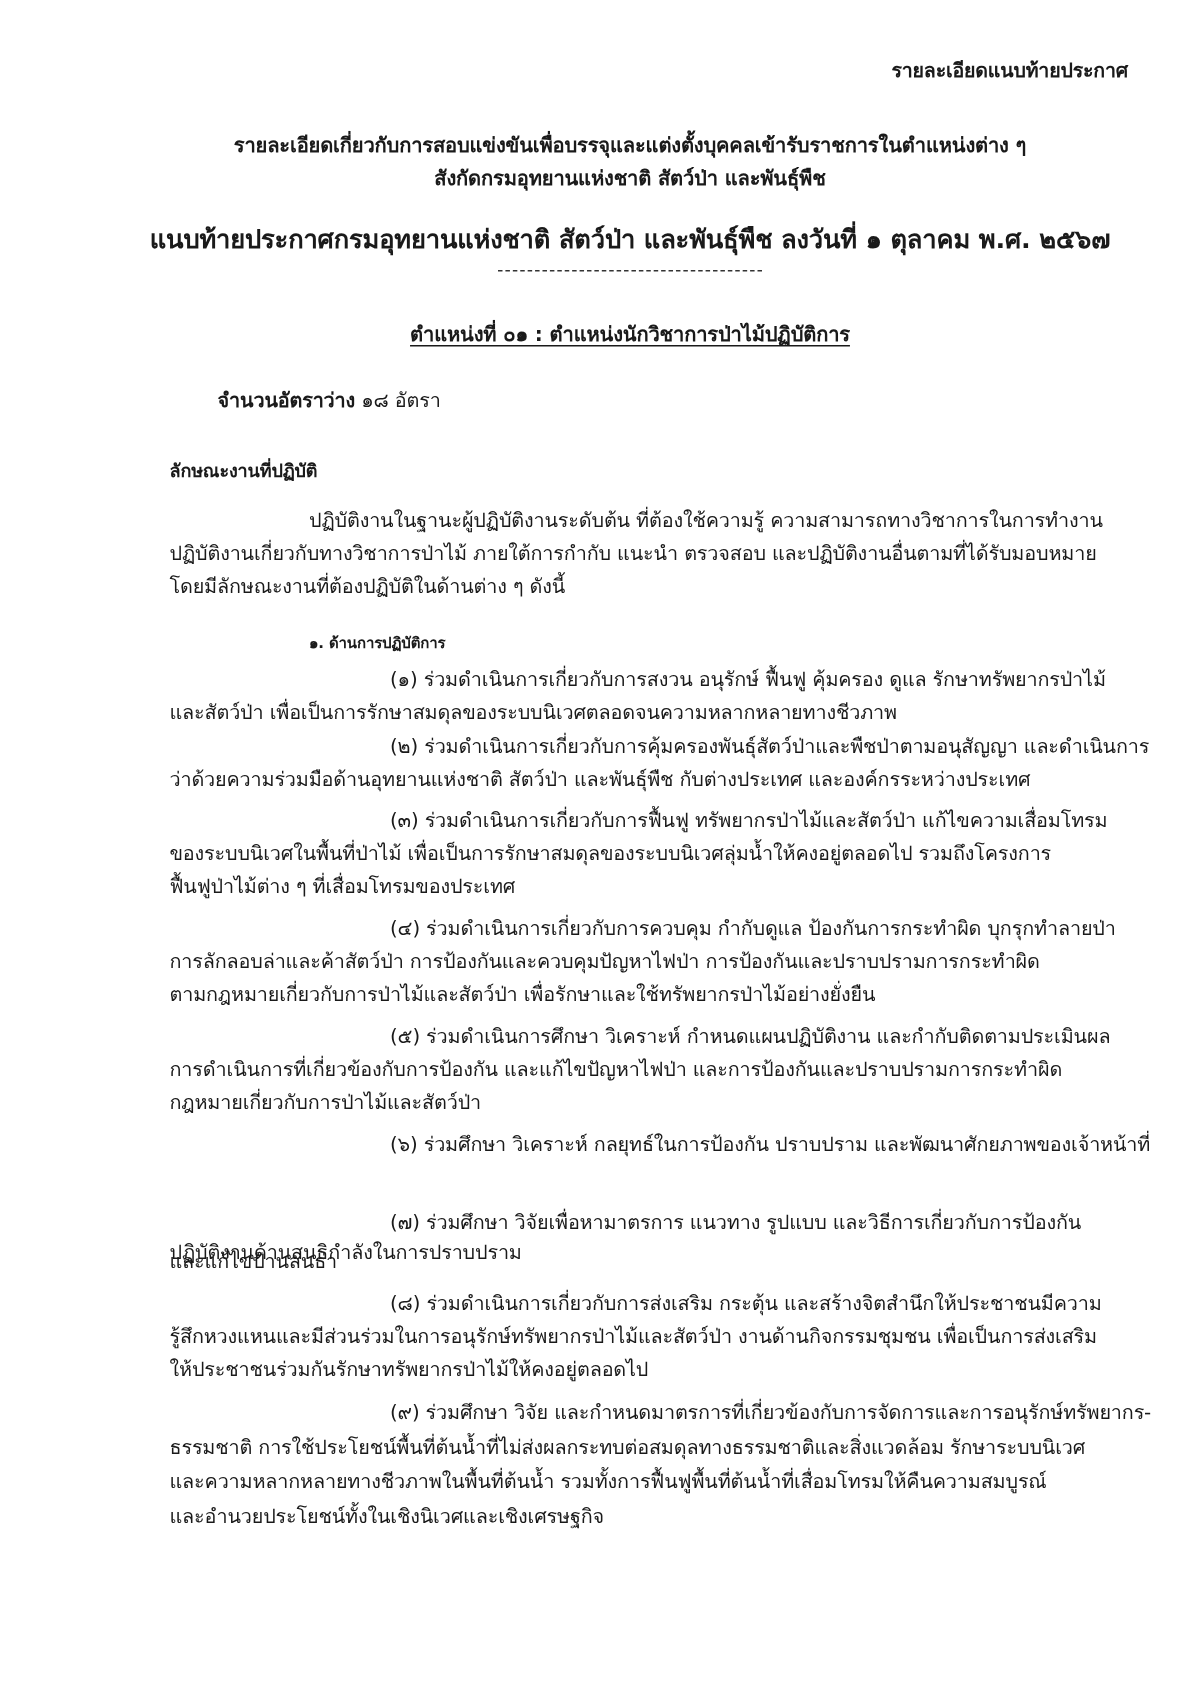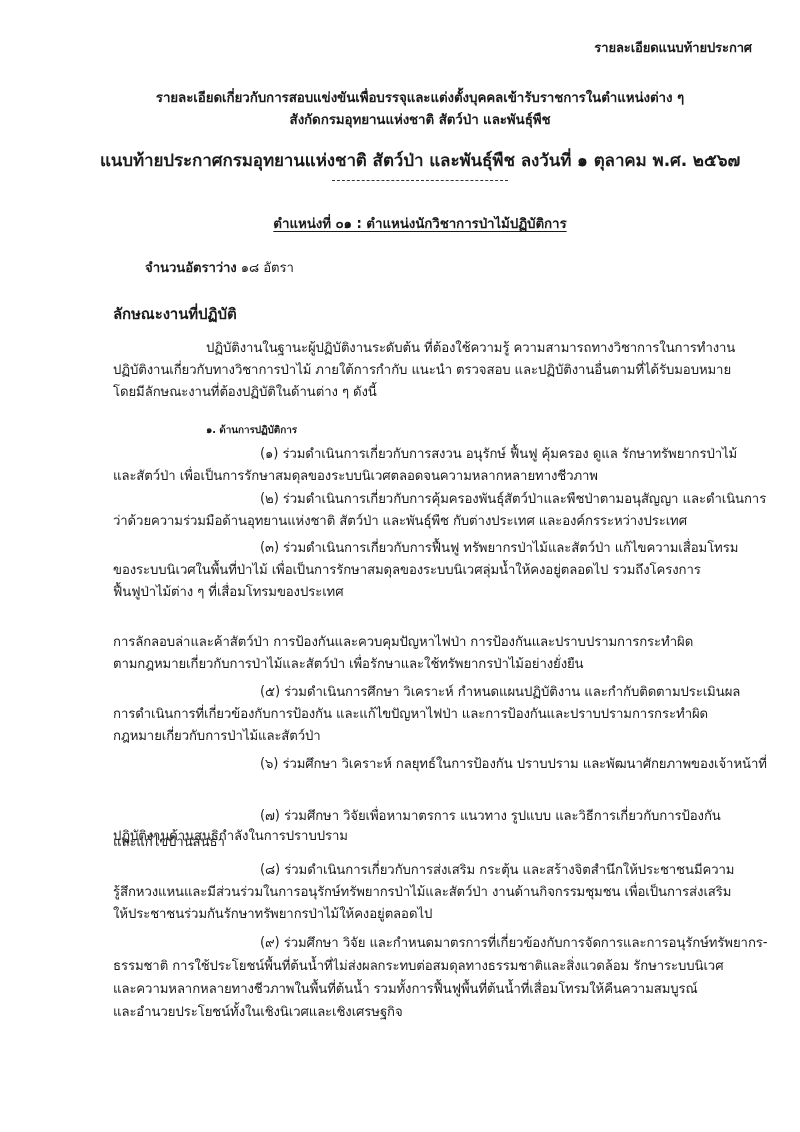--- a/index.html
+++ b/index.html
@@ -44,21 +44,21 @@
       position: absolute;
       left: 332px;
       top: 180px;
       width: 176px;
       border-top: 1px dashed #333;
       height: 0;
     }
     .position-title { top: 214px; font-size: 13.4px; left: 60px; width: 720px; text-align:center; }
     .vacancy { top: 258px; left: 113px; margin-left: 32px; }
     .vacancy .num { font-weight: normal; }
-    .job-heading { top: 304px; left: 113px; font-size: 15px; }
+    .job-heading { top: 304px; left: 113px; font-size: 12px; }
     .para-line { left: 113px; }
     .indent1 { left: 206px; }
     .sub-heading { left: 206px; font-size: 10px; }
     .item-first { left: 260px; }
   </style>
 </head>
 <body>
 
 <div class="page">
 
@@ -87,20 +87,21 @@
   <div class="line item-first" style="top:444px;">(๑) ร่วมดำเนินการเกี่ยวกับการสงวน อนุรักษ์ ฟื้นฟู คุ้มครอง ดูแล รักษาทรัพยากรป่าไม้</div>
   <div class="line para-line" style="top:466px;">และสัตว์ป่า เพื่อเป็นการรักษาสมดุลของระบบนิเวศตลอดจนความหลากหลายทางชีวภาพ</div>
 
   <div class="line item-first" style="top:489px;">(๒) ร่วมดำเนินการเกี่ยวกับการคุ้มครองพันธุ์สัตว์ป่าและพืชป่าตามอนุสัญญา  และดำเนินการ</div>
   <div class="line para-line" style="top:511px;">ว่าด้วยความร่วมมือด้านอุทยานแห่งชาติ สัตว์ป่า และพันธุ์พืช กับต่างประเทศ และองค์กรระหว่างประเทศ</div>
 
   <div class="line item-first" style="top:538px;">(๓) ร่วมดำเนินการเกี่ยวกับการฟื้นฟู ทรัพยากรป่าไม้และสัตว์ป่า แก้ไขความเสื่อมโทรม</div>
   <div class="line para-line" style="top:560px;">ของระบบนิเวศในพื้นที่ป่าไม้ เพื่อเป็นการรักษาสมดุลของระบบนิเวศลุ่มน้ำให้คงอยู่ตลอดไป  รวมถึงโครงการ</div>
   <div class="line para-line" style="top:582px;">ฟื้นฟูป่าไม้ต่าง ๆ ที่เสื่อมโทรมของประเทศ</div>
 
+  <div class="line item-first" style="top:610px;">(๔) ร่วมดำเนินการเกี่ยวกับการควบคุม กำกับดูแล ป้องกันการกระทำผิด บุกรุกทำลายป่า</div>
   <div class="line para-line" style="top:632px;">การลักลอบล่าและค้าสัตว์ป่า การป้องกันและควบคุมปัญหาไฟป่า การป้องกันและปราบปรามการกระทำผิด</div>
   <div class="line para-line" style="top:654px;">ตามกฎหมายเกี่ยวกับการป่าไม้และสัตว์ป่า เพื่อรักษาและใช้ทรัพยากรป่าไม้อย่างยั่งยืน</div>
 
   <div class="line item-first" style="top:682px;">(๕) ร่วมดำเนินการศึกษา วิเคราะห์ กำหนดแผนปฏิบัติงาน และกำกับติดตามประเมินผล</div>
   <div class="line para-line" style="top:704px;">การดำเนินการที่เกี่ยวข้องกับการป้องกัน และแก้ไขปัญหาไฟป่า และการป้องกันและปราบปรามการกระทำผิด</div>
   <div class="line para-line" style="top:726px;">กฎหมายเกี่ยวกับการป่าไม้และสัตว์ป่า</div>
 
   <div class="line item-first" style="top:754px;">(๖) ร่วมศึกษา วิเคราะห์ กลยุทธ์ในการป้องกัน ปราบปราม และพัฒนาศักยภาพของเจ้าหน้าที่</div>
   <div class="line para-line" style="top:778px;margin-top:48px;">ปฏิบัติงานด้านสนธิกำลังในการปราบปราม</div>
 

